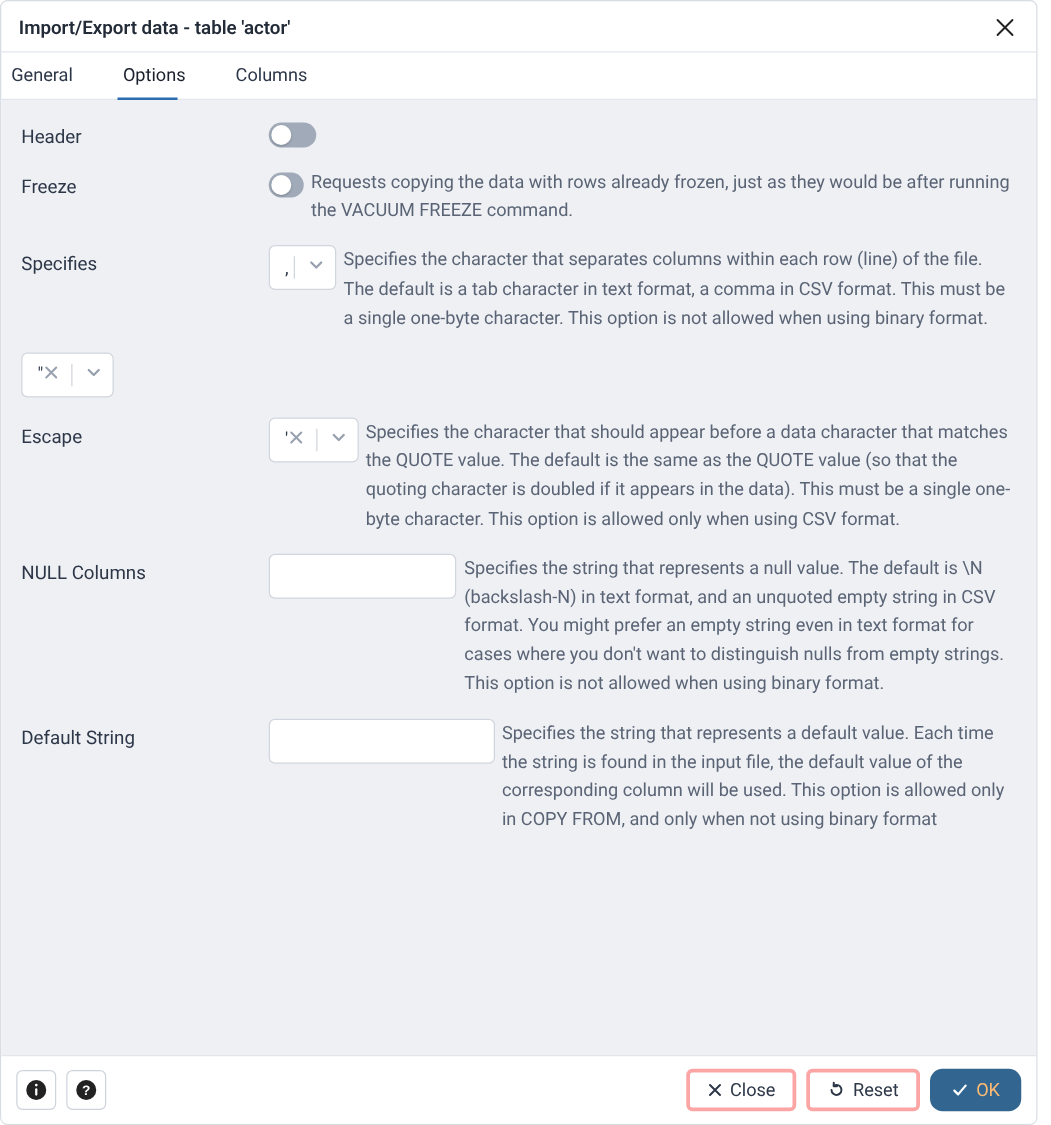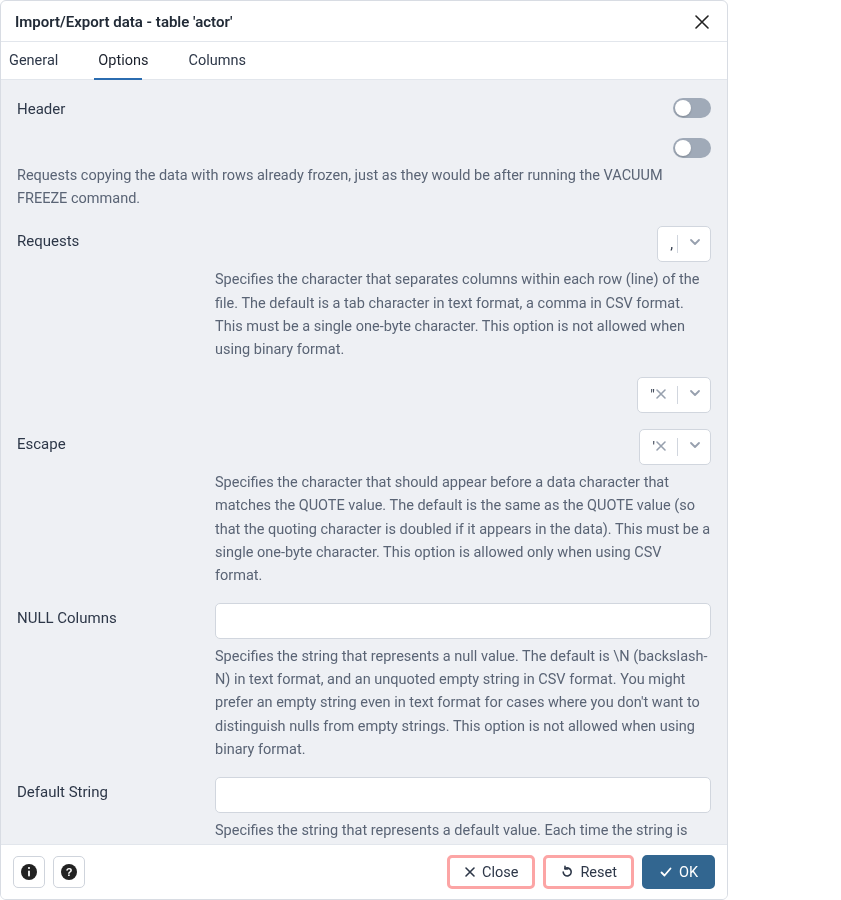--- a/index.html
+++ b/index.html
@@ -1,18 +1,18 @@
 <!DOCTYPE html>
 <html><head>
 <meta charset="utf-8">
 <style>
   * { box-sizing: border-box; margin: 0; padding: 0; }
   html, body { width: 841px; height: 900px; font-family: -apple-system, BlinkMacSystemFont, "Segoe UI", Roboto, Helvetica, Arial, sans-serif; font-size: 14px; background: #fff; color: #4a5568; }
   .dialog {
-    width: 728px; height: 900px;
+    width: 830px; height: 900px;
     border: 1px solid #d8dce3;
     border-radius: 6px;
     display: flex; flex-direction: column;
     overflow: hidden;
     background: #fff;
   }
   
   .titlebar {
     display: flex; align-items: center; justify-content: space-between;
     padding: 10px 14px 8px 14px;
@@ -57,23 +57,22 @@
     margin-bottom: 8px;
   }
   .label-col {
     width: 198px; min-width: 198px;
     padding-top: 6px;
     color: #2d3748;
     font-size: 15px;
   }
   .field-col {
     flex: 1 1 auto;
-    display: flex; flex-direction: column;
+    display: flex; 
     gap: 6px;
-    align-items: flex-end;
   }
   
   .toggle {
     width: 38px; height: 20px;
     background: #a0aab8;
     border-radius: 10px;
     position: relative;
     cursor: pointer;
     margin-top: 4px;
   }
@@ -143,21 +142,22 @@
     border: 3px solid #fca5a5;
     background: #fff;
     color: #2d3748;
     display: flex; align-items: center; gap: 6px;
     cursor: pointer;
     font-size: 14.5px;
   }
   .btn.primary {
     background: #326690;
     border-color: #326690;
-    color: #ffffff;
+    color: #fdba74;
+    border-radius: 10px;
   }
   .btn svg { display: block; }
 </style>
 </head>
 <body>
 
 <div class="dialog">
 
   <div class="titlebar">
     <span>Import/Export data - table 'actor'</span>
@@ -187,32 +187,33 @@
       <div class="field-col">
         <div class="toggle">
           <div class="knob"></div>
         </div>
       </div>
     </div>
 
     <div class="section-gap"></div>
 
     <div class="form-row">
+      <div class="label-col">Freeze</div>
       <div class="field-col">
         <div class="toggle">
           <div class="knob"></div>
         </div>
         <div class="help">Requests copying the data with rows already frozen, just as they would be after running the VACUUM FREEZE command.</div>
       </div>
     </div>
 
     <div class="section-gap"></div>
 
     <div class="form-row">
-      <div class="label-col">Requests</div>
+      <div class="label-col">Specifies</div>
       <div class="field-col">
         <div class="select">
           <span class="value">,</span>
           <span class="icons">
             <span class="sep"></span>
             <span>
               <svg class="chev" width="14" height="14" viewBox="0 0 14 14">
                   <path d="M3 5 L7 9 L11 5" fill="none" stroke="#97a0ae" stroke-width="1.8" stroke-linecap="round" stroke-linejoin="round"></path>
                 </svg>
             </span>

